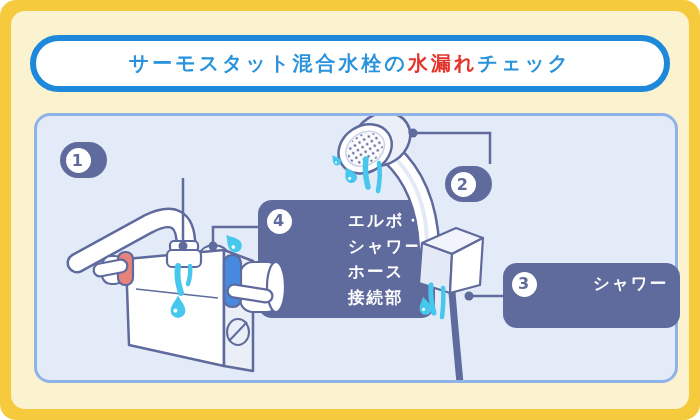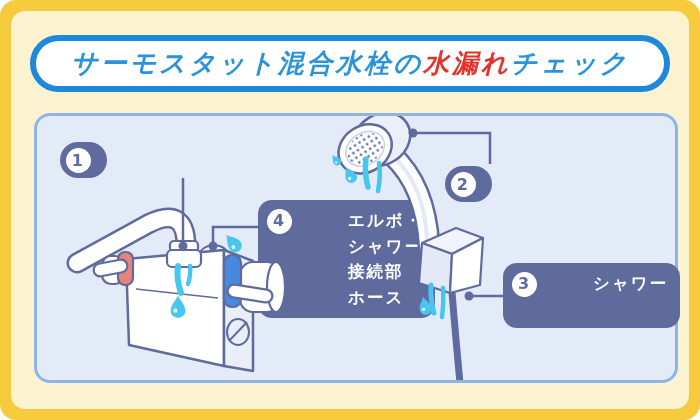--- a/index.html
+++ b/index.html
@@ -2,21 +2,21 @@
 <html><head>
 <meta charset="utf-8">
 <style>
   html,body{margin:0;padding:0;}
   body{width:700px;height:420px;overflow:hidden;font-family:"DejaVu Sans",sans-serif;}
   .frame{position:relative;width:700px;height:420px;background:#F5CA3D;border-radius:16px;}
   .inner{position:absolute;left:11px;top:11px;right:11px;bottom:11px;background:#FBF2D0;border-radius:14px;}
   .banner{position:absolute;left:30px;top:35px;width:640px;height:57px;box-sizing:border-box;
           background:#ffffff;border:6px solid #1E88DA;border-radius:30px;z-index:6;
           display:flex;align-items:center;justify-content:center;}
-  .banner-text{font-size:26px;font-weight:bold;letter-spacing:3px;color:#2A93DC;white-space:nowrap;font-style:italic;}
+  .banner-text{font-size:20px;font-weight:bold;letter-spacing:3px;color:#2A93DC;white-space:nowrap;}
   .banner-text .hl{color:#E4332B;}
   .panel-bg{position:absolute;left:34px;top:113px;width:644px;height:270px;background:#E4EBF8;
             border-radius:16px;z-index:1;}
   .panel-border{position:absolute;left:34px;top:113px;width:644px;height:270px;box-sizing:border-box;
             border:3px solid #90B3E7;border-radius:16px;z-index:4;pointer-events:none;}
   svg.art{position:absolute;left:34px;top:113px;width:644px;height:270px;z-index:3;}
   .callout{position:absolute;background:#5F6A9D;color:#fff;font-weight:bold;
            display:flex;align-items:center;}
   .badge{width:25px;height:25px;border-radius:50%;background:#fff;color:#5F6A9D;
          font-size:16px;font-weight:bold;display:flex;align-items:center;justify-content:center;
@@ -42,22 +42,22 @@
     <div class="banner-text"><span>サーモスタット混合水栓の</span><span class="hl">水漏れ</span><span>チェック</span></div>
   </div>
 
   <div class="panel-bg"></div>
 
   <div class="callout box c4">
     <span class="badge">4</span>
     <span class="lines">
       <span>エルボ・</span>
       <span>シャワー</span>
+      <span>ホース</span>
       <span>接続部</span>
-      <span>ホース</span>
     </span>
   </div>
 
   <svg class="art" viewBox="34 113 644 270">
     <defs>
       <pattern id="dots" width="5.5" height="5.5" patternUnits="userSpaceOnUse">
         <circle cx="2.75" cy="2.75" r="1.3" fill="#6470A0"></circle>
       </pattern>
       <g id="dropg">
         <path d="M0 -11 C2.5 -5.5 7 -2 7 3.5 A7 7 0 1 1 -7 3.5 C-7 -2 -2.5 -5.5 0 -11 Z" fill="#47C6EE"></path>

